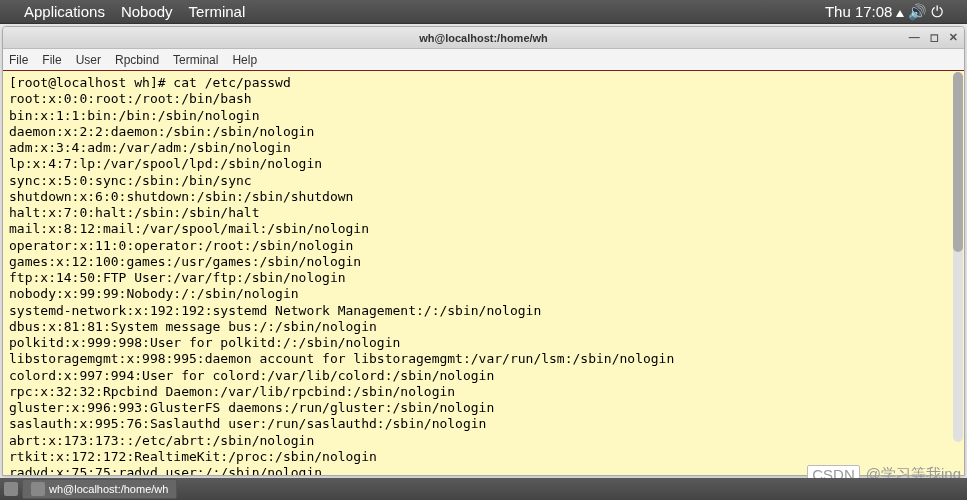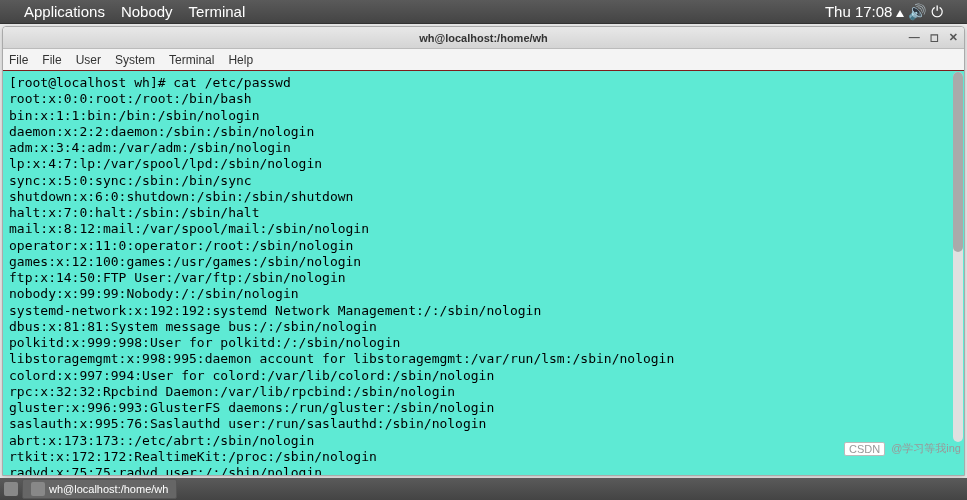--- a/index.html
+++ b/index.html
@@ -64,21 +64,21 @@
       display: flex;
       align-items: center;
       padding: 0 6px;
       gap: 14px;
       font-size: 12px;
       color: #333;
     }
     .menubar span { cursor: pointer; }
     .terminal {
       flex: 1;
-      background: #5eead4;
+      background: #fef9c3;
       color: #000;
       font-family: "DejaVu Sans Mono", "Courier New", monospace;
       font-size: 13px;
       line-height: 1.25;
       padding: 4px 6px;
       overflow-y: auto;
       white-space: pre;
     }
     .prompt-line { white-space: pre; }
     .taskbar {
@@ -107,22 +107,22 @@
     .task-icon {
       width: 14px;
       height: 14px;
       background: #888;
       border-radius: 2px;
       display: inline-block;
     }
     .watermark {
       position: absolute;
       right: 6px;
-      bottom: 44px;
-      font-size: 11px;
+      bottom: 16px;
+      font-size: 15px;
       color: #999;
       display: flex;
       align-items: center;
       gap: 6px;
     }
     .watermark .badge {
       border: 1px solid #bbb;
       padding: 0 4px;
       border-radius: 2px;
       background: #fff;
@@ -175,21 +175,21 @@
     <div class="window-controls">
       <span>—</span>
       <span>◻</span>
       <span>✕</span>
     </div>
   </div>
   <div class="menubar">
     <span>File</span>
     <span>File</span>
     <span>User</span>
-    <span>System</span>
+    <span>Rpcbind</span>
     <span>Terminal</span>
     <span>Help</span>
   </div>
   <div class="terminal" id="terminal-output"><div class="prompt-line">[root@localhost wh]# cat /etc/passwd</div><div>root:x:0:0:root:/root:/bin/bash</div><div>bin:x:1:1:bin:/bin:/sbin/nologin</div><div>daemon:x:2:2:daemon:/sbin:/sbin/nologin</div><div>adm:x:3:4:adm:/var/adm:/sbin/nologin</div><div>lp:x:4:7:lp:/var/spool/lpd:/sbin/nologin</div><div>sync:x:5:0:sync:/sbin:/bin/sync</div><div>shutdown:x:6:0:shutdown:/sbin:/sbin/shutdown</div><div>halt:x:7:0:halt:/sbin:/sbin/halt</div><div>mail:x:8:12:mail:/var/spool/mail:/sbin/nologin</div><div>operator:x:11:0:operator:/root:/sbin/nologin</div><div>games:x:12:100:games:/usr/games:/sbin/nologin</div><div>ftp:x:14:50:FTP User:/var/ftp:/sbin/nologin</div><div>nobody:x:99:99:Nobody:/:/sbin/nologin</div><div>systemd-network:x:192:192:systemd Network Management:/:/sbin/nologin</div><div>dbus:x:81:81:System message bus:/:/sbin/nologin</div><div>polkitd:x:999:998:User for polkitd:/:/sbin/nologin</div><div>libstoragemgmt:x:998:995:daemon account for libstoragemgmt:/var/run/lsm:/sbin/nologin</div><div>colord:x:997:994:User for colord:/var/lib/colord:/sbin/nologin</div><div>rpc:x:32:32:Rpcbind Daemon:/var/lib/rpcbind:/sbin/nologin</div><div>gluster:x:996:993:GlusterFS daemons:/run/gluster:/sbin/nologin</div><div>saslauth:x:995:76:Saslauthd user:/run/saslauthd:/sbin/nologin</div><div>abrt:x:173:173::/etc/abrt:/sbin/nologin</div><div>rtkit:x:172:172:RealtimeKit:/proc:/sbin/nologin</div><div>radvd:x:75:75:radvd user:/:/sbin/nologin</div></div>
 </div>
 
 <div class="scrollbar">
   <div class="scrollbar-thumb"></div>
 </div>
 

